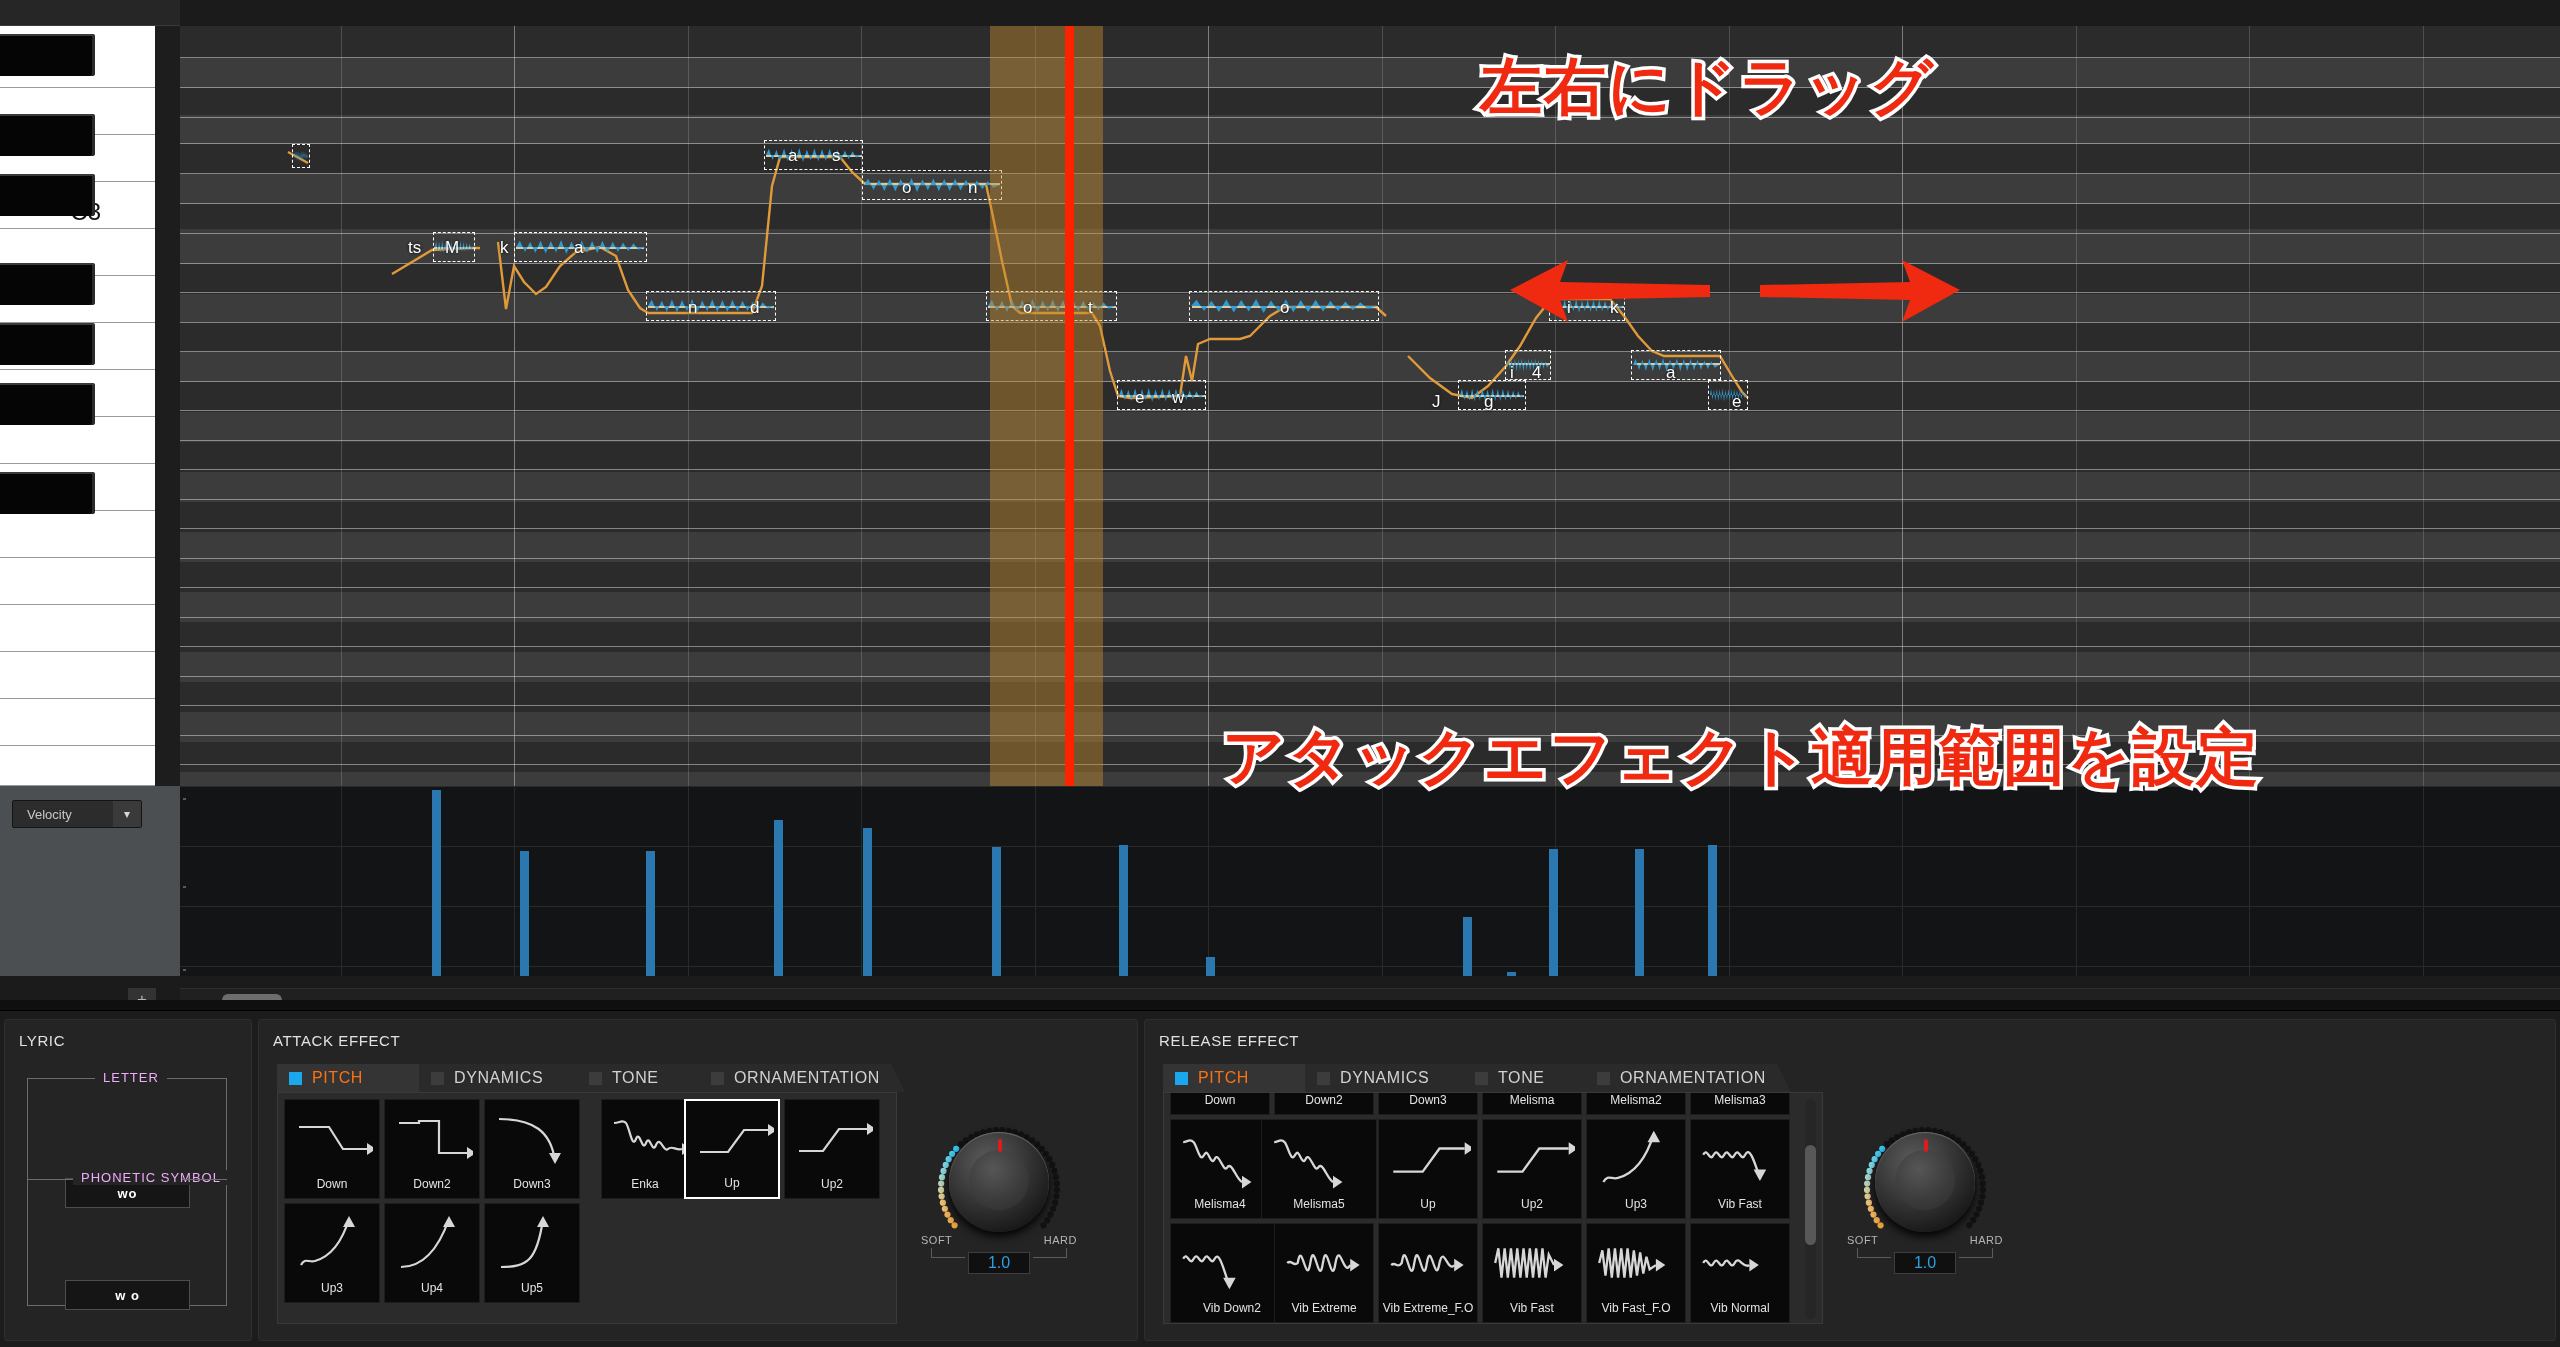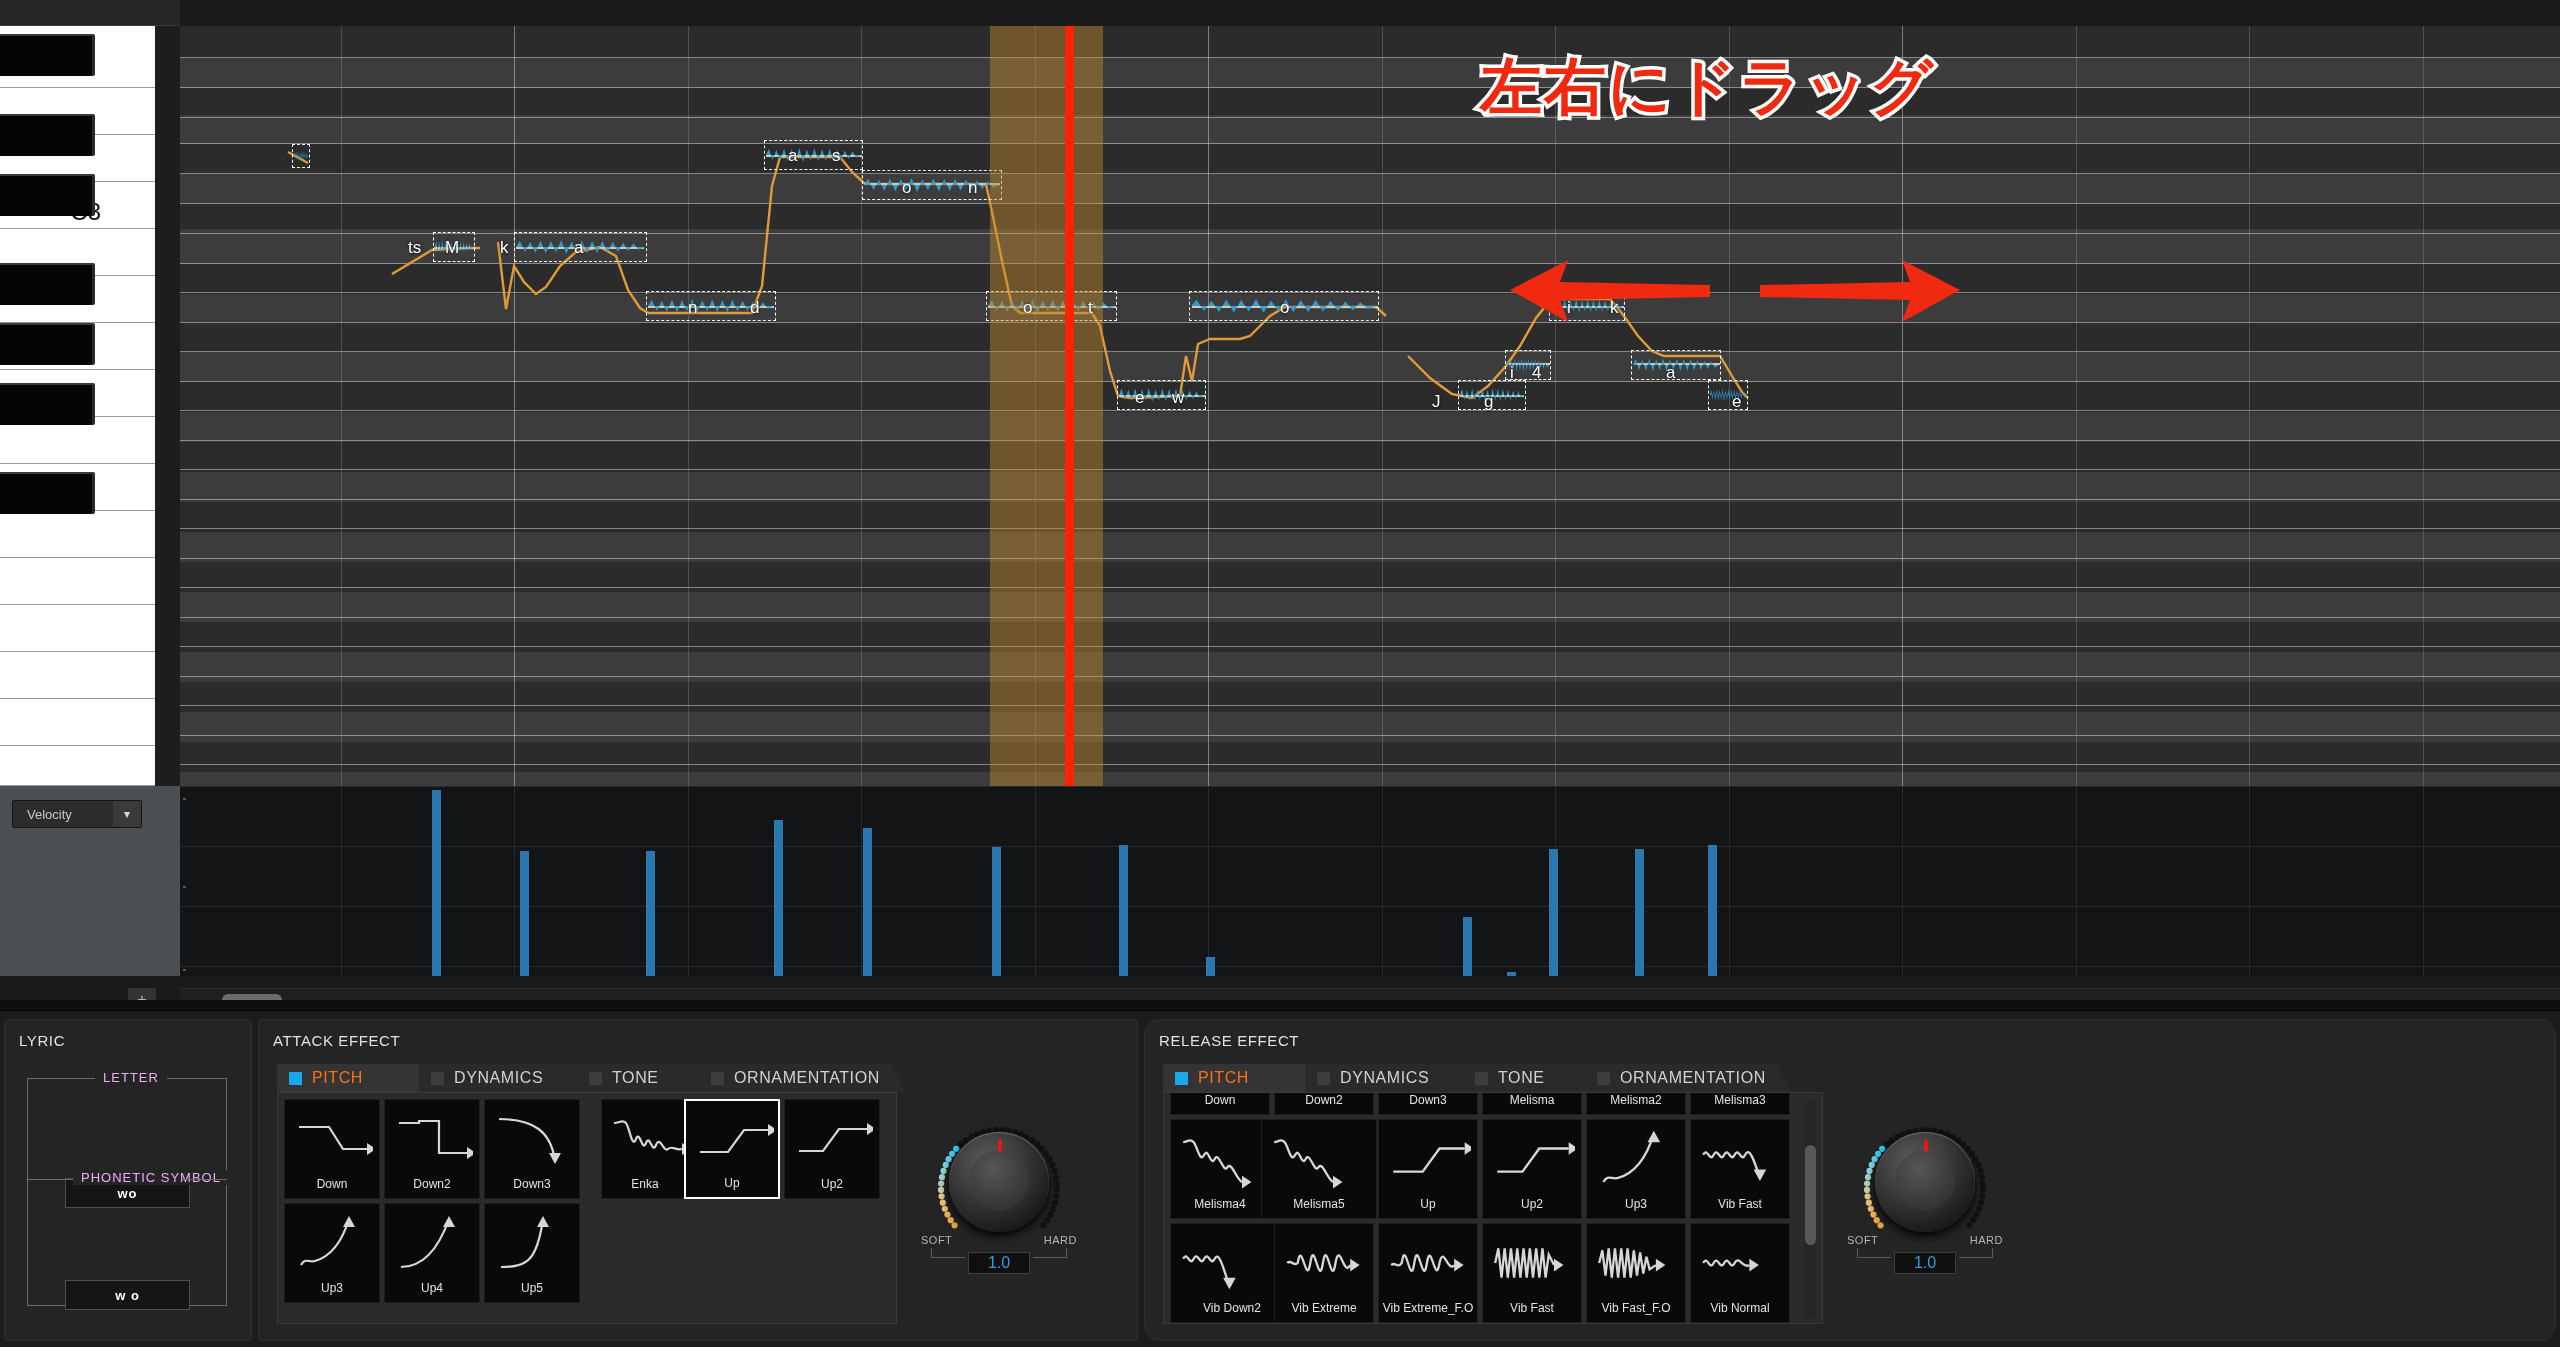--- a/index.html
+++ b/index.html
@@ -68,21 +68,21 @@
   #bottomstrip { position:absolute; left:0; top:1000px; width:2560px; height:10px; background:#0f0f0f;}
 
   
   #panels { position:absolute; left:0; top:1010px; width:2560px; height:337px; background:#1c1c1c;
      border-top:1px solid #000; }
   .panel { position:absolute; top:8px; height:322px; background:#242424; border:1px solid #2f2f2f; border-radius:3px;}
   .panel-title { position:absolute; left:14px; top:12px; font-size:15px; letter-spacing:.6px; color:#e2e2e2; }
 
   #panel-lyric { left:4px; width:248px; }
   #panel-attack { left:258px; width:880px; }
-  #panel-release { left:1144px; width:1412px;border-radius:16px; }
+  #panel-release { left:1144px; width:1412px; }
 
   
   .fs { position:absolute; border:1px solid #6c6c6c; }
   .fs-legend { position:absolute; background:#242424; font-size:13px; color:#f0abfc; padding:0 8px;
       letter-spacing:1px; white-space:nowrap; }
   .lyric-input { position:absolute; height:30px; background:#151515; border:1px solid #4d4d4d;
       display:flex; align-items:center; justify-content:center; font-size:13px; color:#fff; font-weight:bold; letter-spacing:1px;}
 
   
   .tabs { position:absolute; height:28px; }
@@ -345,20 +345,21 @@
         <div class="velbar" style="left:1528px;height:69%"></div>
       </div>
 
    <div id="plusbtn">+</div>
    <div id="hscroll-track"></div>
    <div id="hscroll-thumb"></div>
    <div id="bottomstrip"></div>
  </div>
 
  <div class="anno-text" id="anno-top" style="left:1480px; top:45px;">左右にドラッグ</div>
+ <div class="anno-text" id="anno-bottom" style="left:1222px; top:715px;">アタックエフェクト適用範囲を設定</div>
 
  <svg class="arrow-svg" style="left:1510px; top:255px;" width="200" height="70">
    <path d="M0 35 L58 5 L50 27 L200 30 L200 42 L50 45 L58 67 Z" fill="#ef2a10"></path>
  </svg>
  <svg class="arrow-svg" style="left:1760px; top:255px;" width="200" height="70">
    <path d="M200 35 L142 5 L150 27 L0 30 L0 42 L150 45 L142 67 Z" fill="#ef2a10"></path>
  </svg>
 
  <div id="panels">
 

